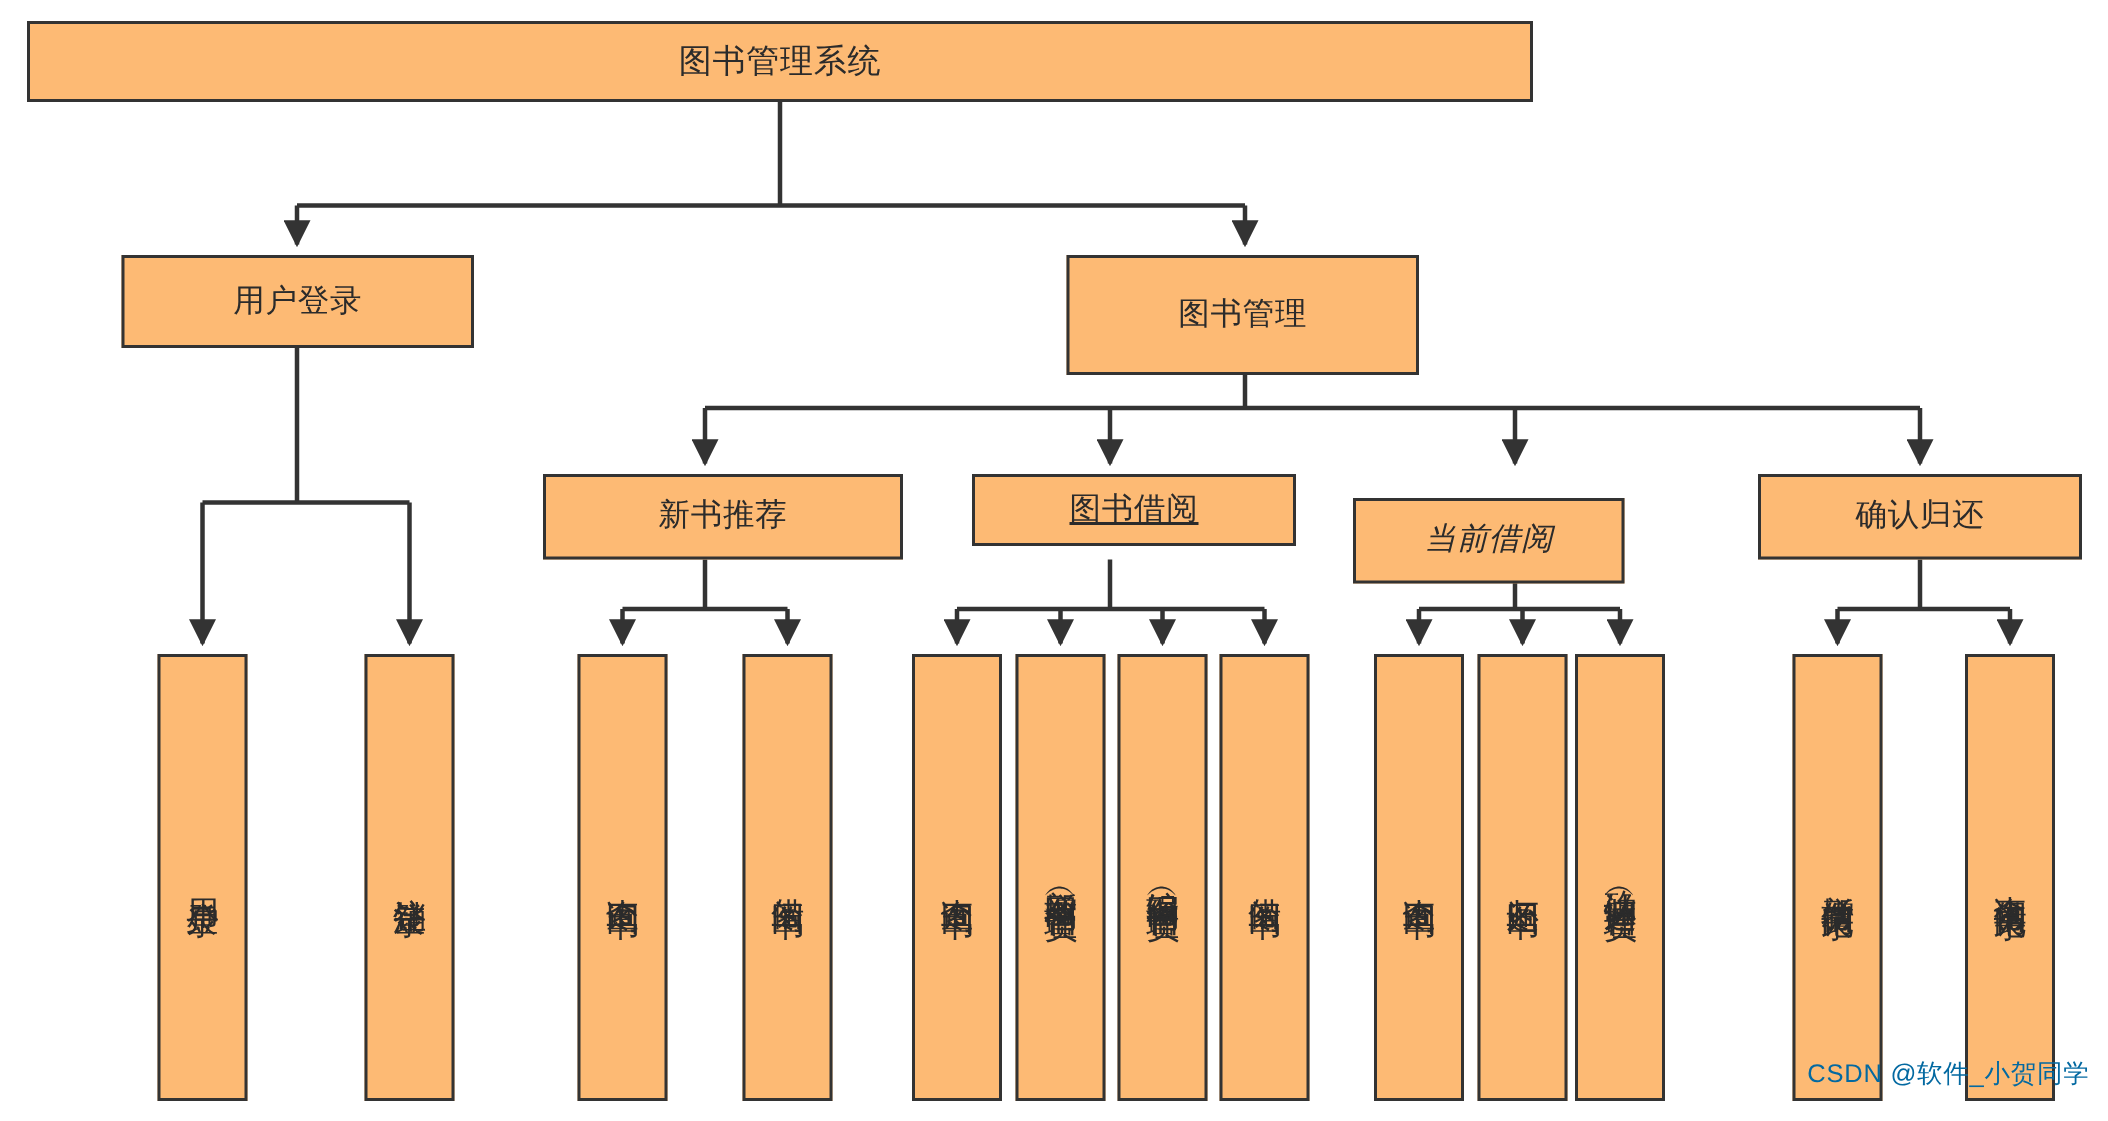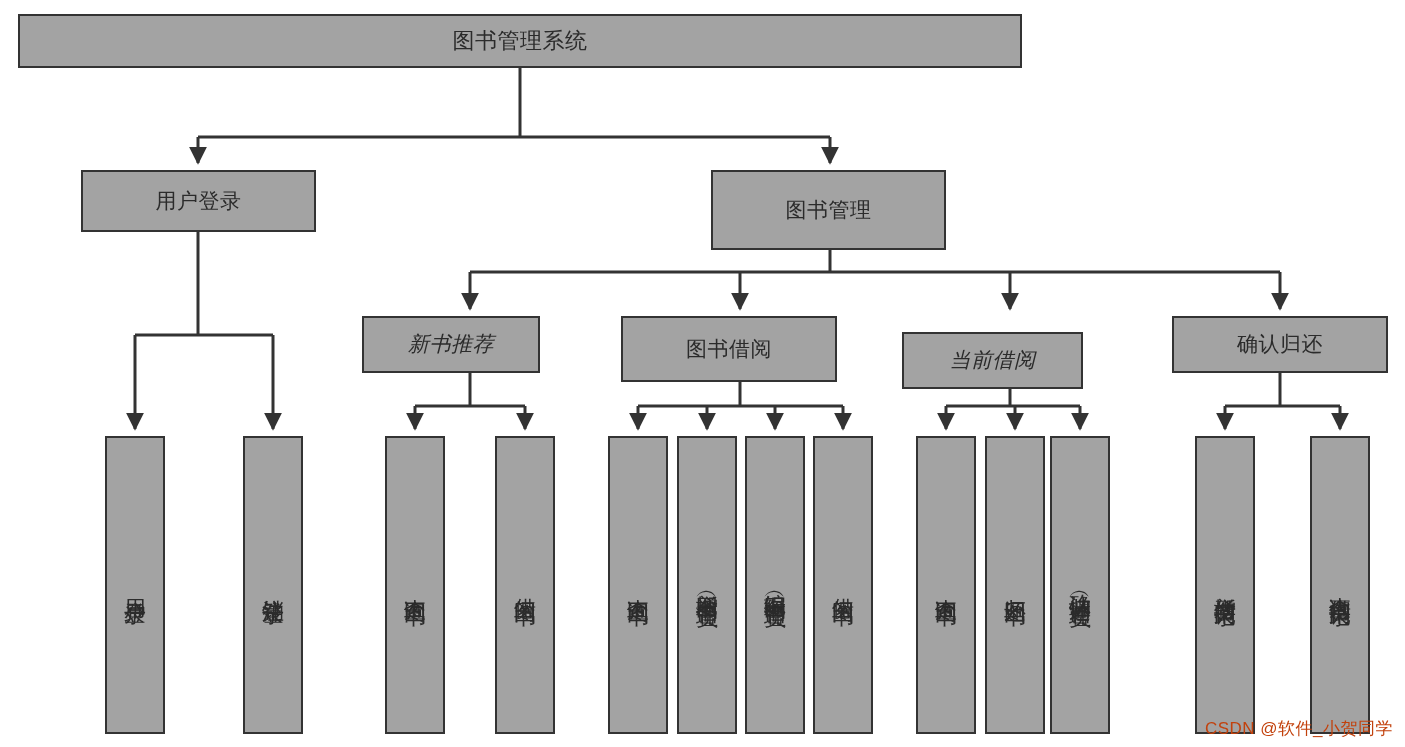--- a/index.html
+++ b/index.html
@@ -21,21 +21,21 @@
     position: absolute;
     left: 0;
     top: 0;
     width: 1405px;
     height: 747px;
   }
   .node {
     position: absolute;
     box-sizing: border-box;
     border: 2.5px solid #333333;
-    background: #a3a3a3;
+    background: #fdba74;
     display: flex;
     align-items: center;
     justify-content: center;
     color: #2b2b2b;
   }
   .node .label {
     font-size: 21px;
     line-height: 1.18;
     letter-spacing: 0.5px;
     white-space: nowrap;
@@ -51,23 +51,23 @@
     font-size: 22px;
     letter-spacing: 2px;
     line-height: 1.1;
     white-space: normal;
     max-height: 100%;
   }
   #root-node .label { font-size: 22px; }
   .watermark {
     position: absolute;
     right: 12px;
-    bottom: 7px;
+    bottom: 20px;
     font-size: 17px;
-    color: #c2410c;
+    color: #0369a1;
     letter-spacing: 0.5px;
     white-space: nowrap;
     pointer-events: none;
   }
 </style>
 </head>
 <body>
 
 <div id="canvas">
 
@@ -125,24 +125,24 @@
     <span class="label">图书管理系统</span>
   </div>
 
   <div class="node" style="left:81px; top:170px; width:235px; height:62px;">
     <span class="label">用户登录</span>
   </div>
   <div class="node" style="left:711px; top:170px; width:235px; height:80px;">
     <span class="label">图书管理</span>
   </div>
 
-  <div class="node" style="left:362px; top:316px; width:178px; height:57px;font-style:italic;">
+  <div class="node" style="left:362px; top:316px; width:240px; height:57px;">
     <span class="label">新书推荐</span>
   </div>
-  <div class="node" style="left:621px; top:316px; width:216px; height:66px;">
+  <div class="node" style="left:648px; top:316px; width:216px; height:48px;text-decoration:underline;">
     <span class="label">图书借阅</span>
   </div>
   <div class="node" style="left:902px; top:332px; width:181px; height:57px;font-style:italic;">
     <span class="label">当前借阅</span>
   </div>
   <div class="node" style="left:1172px; top:316px; width:216px; height:57px;">
     <span class="label">确认归还</span>
   </div>
 
   <div class="node vertical" style="left:105px; top:436px; width:60px; height:298px;">

